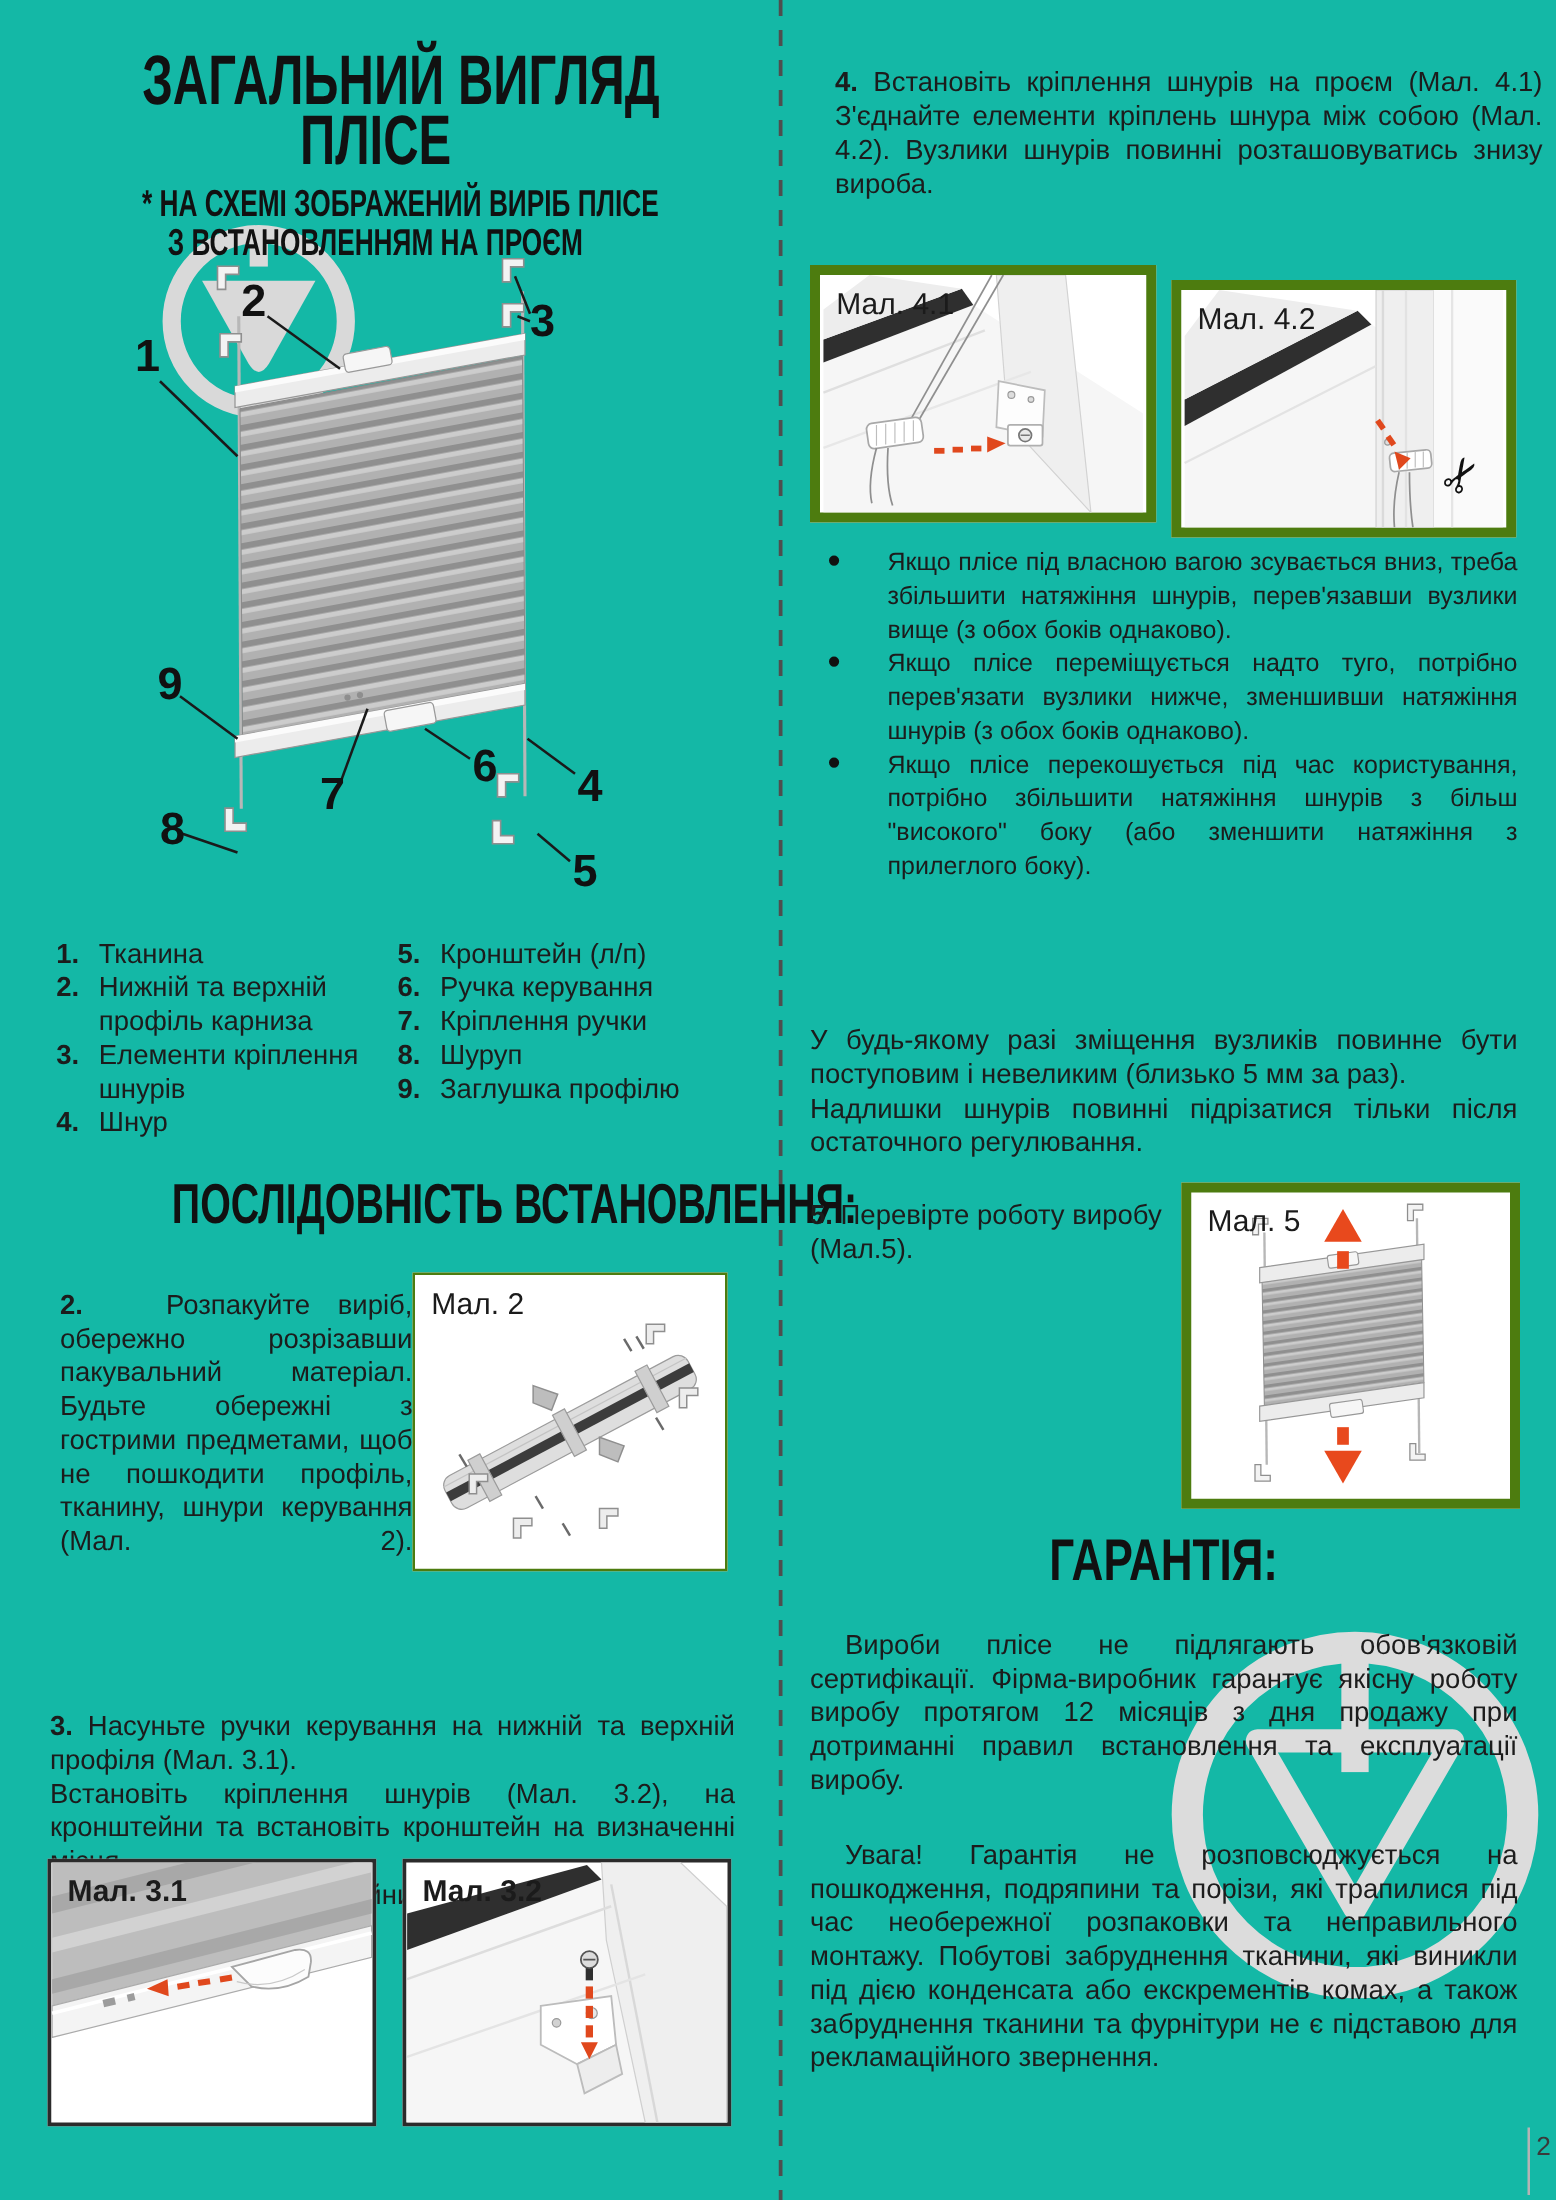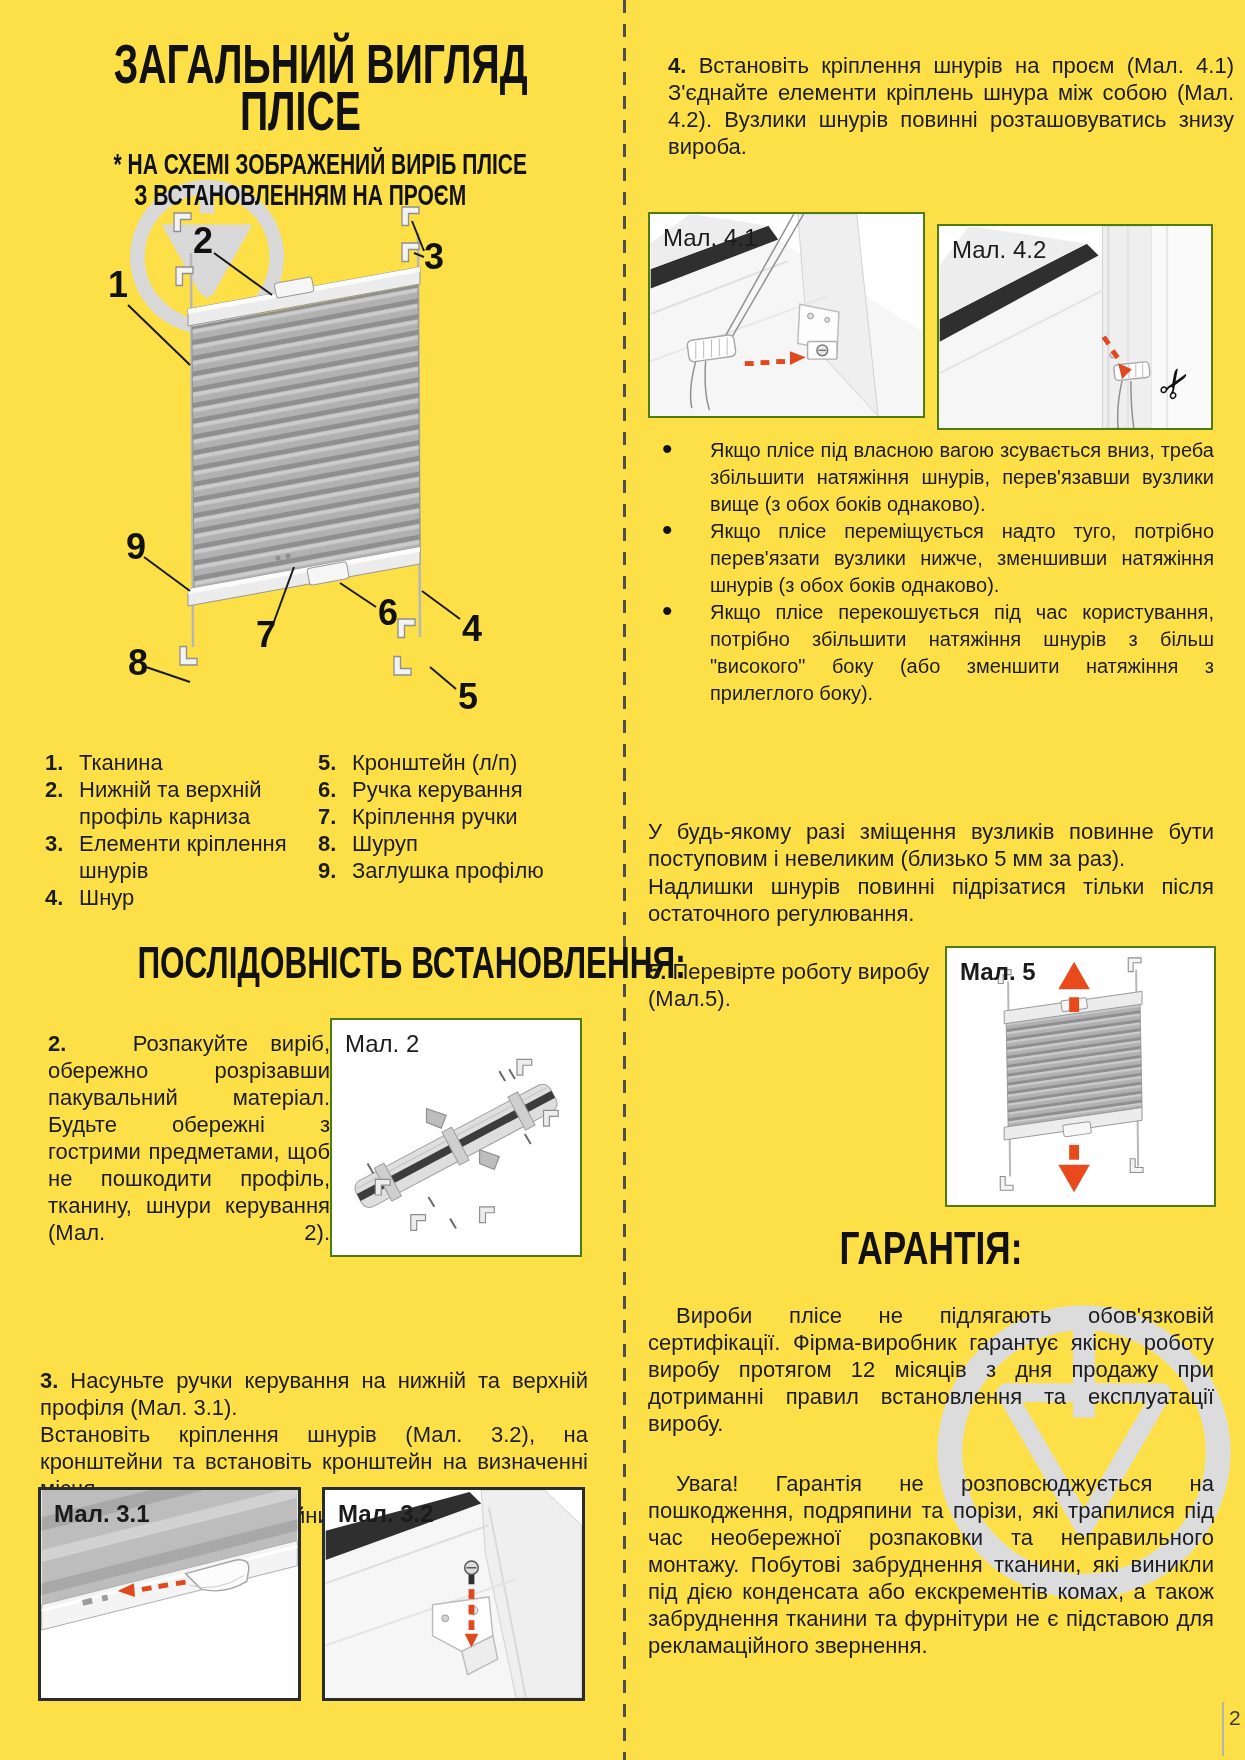--- a/index.html
+++ b/index.html
@@ -1,16 +1,16 @@
 <!DOCTYPE html>
 <html><head>
 <meta charset="utf-8">
 <style>
   html,body{margin:0;padding:0;background:#e9e9e9;}
-  .page{position:relative;width:1245px;height:1760px;background:#fde047;overflow:hidden;
+  .page{position:relative;width:1245px;height:1760px;background:#14b8a6;overflow:hidden;
         font-family:"Liberation Sans",sans-serif;color:#1c1c1c;}
   .abs{position:absolute;}
   
   .divider{position:absolute;left:623px;top:0;width:3px;height:1760px;
            background:repeating-linear-gradient(to bottom,#4e4e4e 0 13px,transparent 13px 24px);}
   
   .h-wrap{text-align:center;}
   .condensed{display:inline-block;transform:scaleX(0.70);transform-origin:50% 50%;
              font-weight:700;white-space:nowrap;color:#111;}
   .title{font-size:56px;line-height:47px;}
@@ -22,21 +22,21 @@
   .p b,.num{font-weight:700;}
   .justify-last{text-align-last:justify;}
   .indent{text-indent:28px;}
   
   .legend-item{position:relative;font-size:22px;line-height:27px;padding-left:34px;}
   .legend-item .num{position:absolute;left:0;top:0;}
   
   .bullet{position:relative;font-size:20px;line-height:27px;text-align:justify;padding-left:62px;}
   .bullet::before{content:"•";position:absolute;left:14px;top:-2px;font-size:30px;color:#111;}
   
-  .figbox{position:absolute;background:#fff;border:2px solid #4d7c0f;box-sizing:border-box;}
+  .figbox{position:absolute;background:#fff;border:8px solid #4d7c0f;box-sizing:border-box;}
   .figbox.heavy{border-width:3px;border-color:#2b2b2b;font-weight:bold;}
   .figbox svg{position:absolute;left:0;top:0;width:100%;height:100%;}
   .figlabel{position:absolute;left:13px;top:10px;font-size:24px;color:#1b1b1b;z-index:2;}
   
   .wm{position:absolute;z-index:0;}
   .content{position:relative;z-index:1;}
   .pageno{position:absolute;font-size:21px;color:#3a3a3a;}
   .pageno-line{position:absolute;width:2px;background:#b4b4b4;}
 </style>
 </head>
@@ -340,21 +340,21 @@
   </div>
 
   <div class="abs p" style="left:648px;top:818px;width:566px;">У будь-якому разі зміщення вузликів повинне бути поступовим і невеликим (близько 5 мм за раз).</div>
   <div class="abs p" style="left:648px;top:873px;width:566px;">Надлишки шнурів повинні підрізатися тільки після остаточного регулювання.</div>
 
   <div class="abs p" style="left:648px;top:958px;width:285px;text-align:left;">
     <span class="num">5.</span>
     <span>Перевірте роботу виробу (Мал.5).</span>
   </div>
 
-  <div class="figbox" style="left:945px;top:946px;width:271px;height:261px;font-weight:bold;">
+  <div class="figbox" style="left:945px;top:946px;width:271px;height:261px;">
     <div class="figlabel">Мал. 5</div>
     <svg viewBox="0 0 271 261">
       <defs>
         <pattern id="pleatsFig5" width="20" height="9" patternUnits="userSpaceOnUse" patternTransform="rotate(-8)">
           <rect width="20" height="9" fill="#b1b1b1"></rect>
           <rect width="20" height="3" fill="#8f8f8f"></rect>
           <rect y="3" width="20" height="2.4" fill="#cccccc"></rect>
         </pattern>
         <g id="bkt5">
               <path d="M0,0 h13 v5 h-8 v9 h-5 Z" fill="#f3f3f3" stroke="#8f8f8f" stroke-width="1.1"></path>

